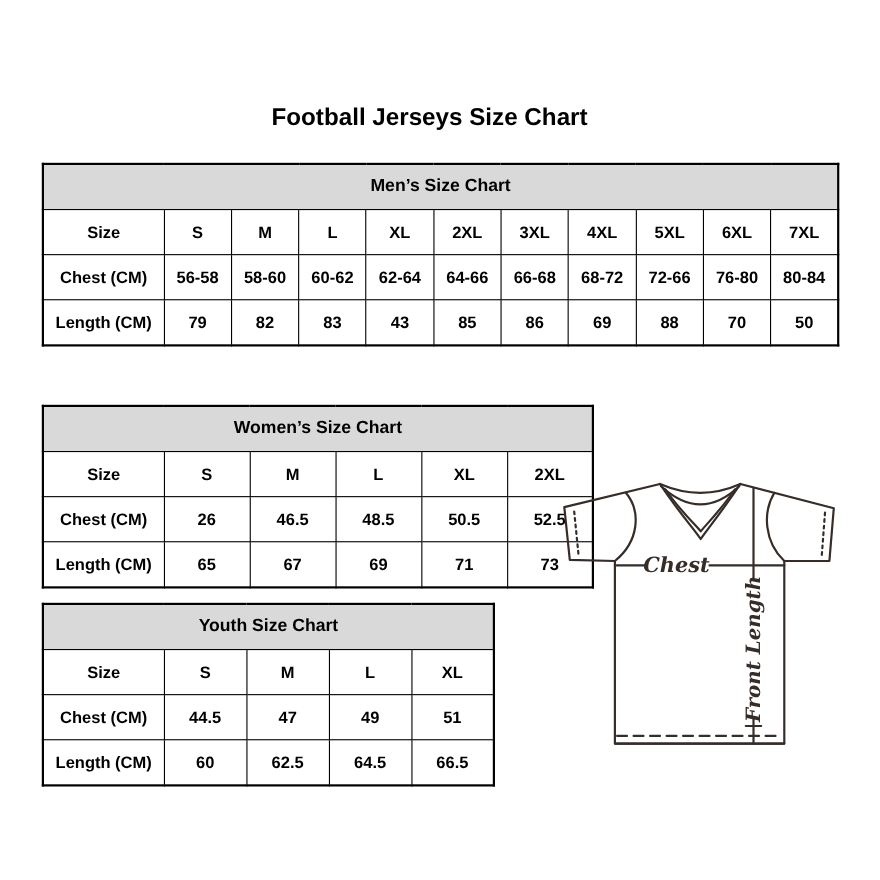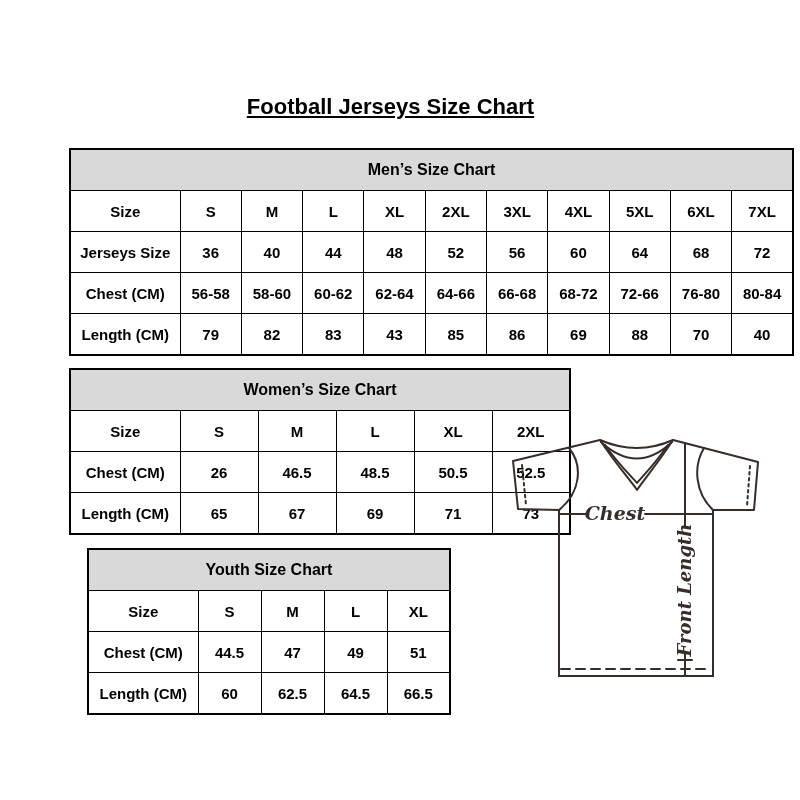--- a/index.html
+++ b/index.html
@@ -20,49 +20,47 @@
   }
   .title {
     position: absolute;
     left: 28px; top: 94px;
     width: 725px;
     margin: 0;
     text-align: center;
     font-size: 22px;
     font-weight: 700;
     color: var(--text);
-    text-decoration: underline;
   }
   table.tbl {
     position: absolute;
     border-collapse: collapse;
     table-layout: fixed;
     border: 2.5px solid var(--border);
-    margin-left: 31px;
   }
   table.tbl th, table.tbl td {
     border: 1.5px solid var(--border);
     text-align: center;
     vertical-align: middle;
     padding: 0;
     font-weight: 700;
     font-size: 15px;
     color: var(--text);
     height: 40px;
     overflow: hidden;
     white-space: nowrap;
   }
   table.tbl th.tbl-title {
     background: var(--header-bg);
     font-size: 16px;
     height: 40px;
   }
   #mens-table   { left: 38px; top: 148px; width: 725px; }
   #womens-table { left: 38px; top: 368px; width: 502px; }
-  #youth-table  { left: 56px; top: 548px; width: 364px; }
+  #youth-table  { left: 38px; top: 548px; width: 412px; }
   .jersey-wrap {
     position: absolute;
     left: 505px; top: 420px;
     width: 265px; height: 265px;
   }
   svg.jersey { width: 100%; height: 100%; display: block; }
   svg.jersey .line {
     stroke: var(--jersey);
     stroke-width: 2;
     fill: none;
@@ -108,33 +106,20 @@
         <td>L</td>
         <td>XL</td>
         <td>2XL</td>
         <td>3XL</td>
         <td>4XL</td>
         <td>5XL</td>
         <td>6XL</td>
         <td>7XL</td>
       </tr>
       <tr>
-        <th>Jerseys Size</th>
-        <td>36</td>
-        <td>40</td>
-        <td>44</td>
-        <td>48</td>
-        <td>52</td>
-        <td>56</td>
-        <td>60</td>
-        <td>64</td>
-        <td>68</td>
-        <td>72</td>
-      </tr>
-      <tr>
         <th>Chest (CM)</th>
         <td>56-58</td>
         <td>58-60</td>
         <td>60-62</td>
         <td>62-64</td>
         <td>64-66</td>
         <td>66-68</td>
         <td>68-72</td>
         <td>72-66</td>
         <td>76-80</td>
@@ -144,21 +129,21 @@
         <th>Length (CM)</th>
         <td>79</td>
         <td>82</td>
         <td>83</td>
         <td>43</td>
         <td>85</td>
         <td>86</td>
         <td>69</td>
         <td>88</td>
         <td>70</td>
-        <td>40</td>
+        <td>50</td>
       </tr>
     </tbody>
 </table>
 
 <table class="tbl" id="womens-table">
     <colgroup>
       <col style="width: 110px;">
       <col>
       <col>
       <col>

